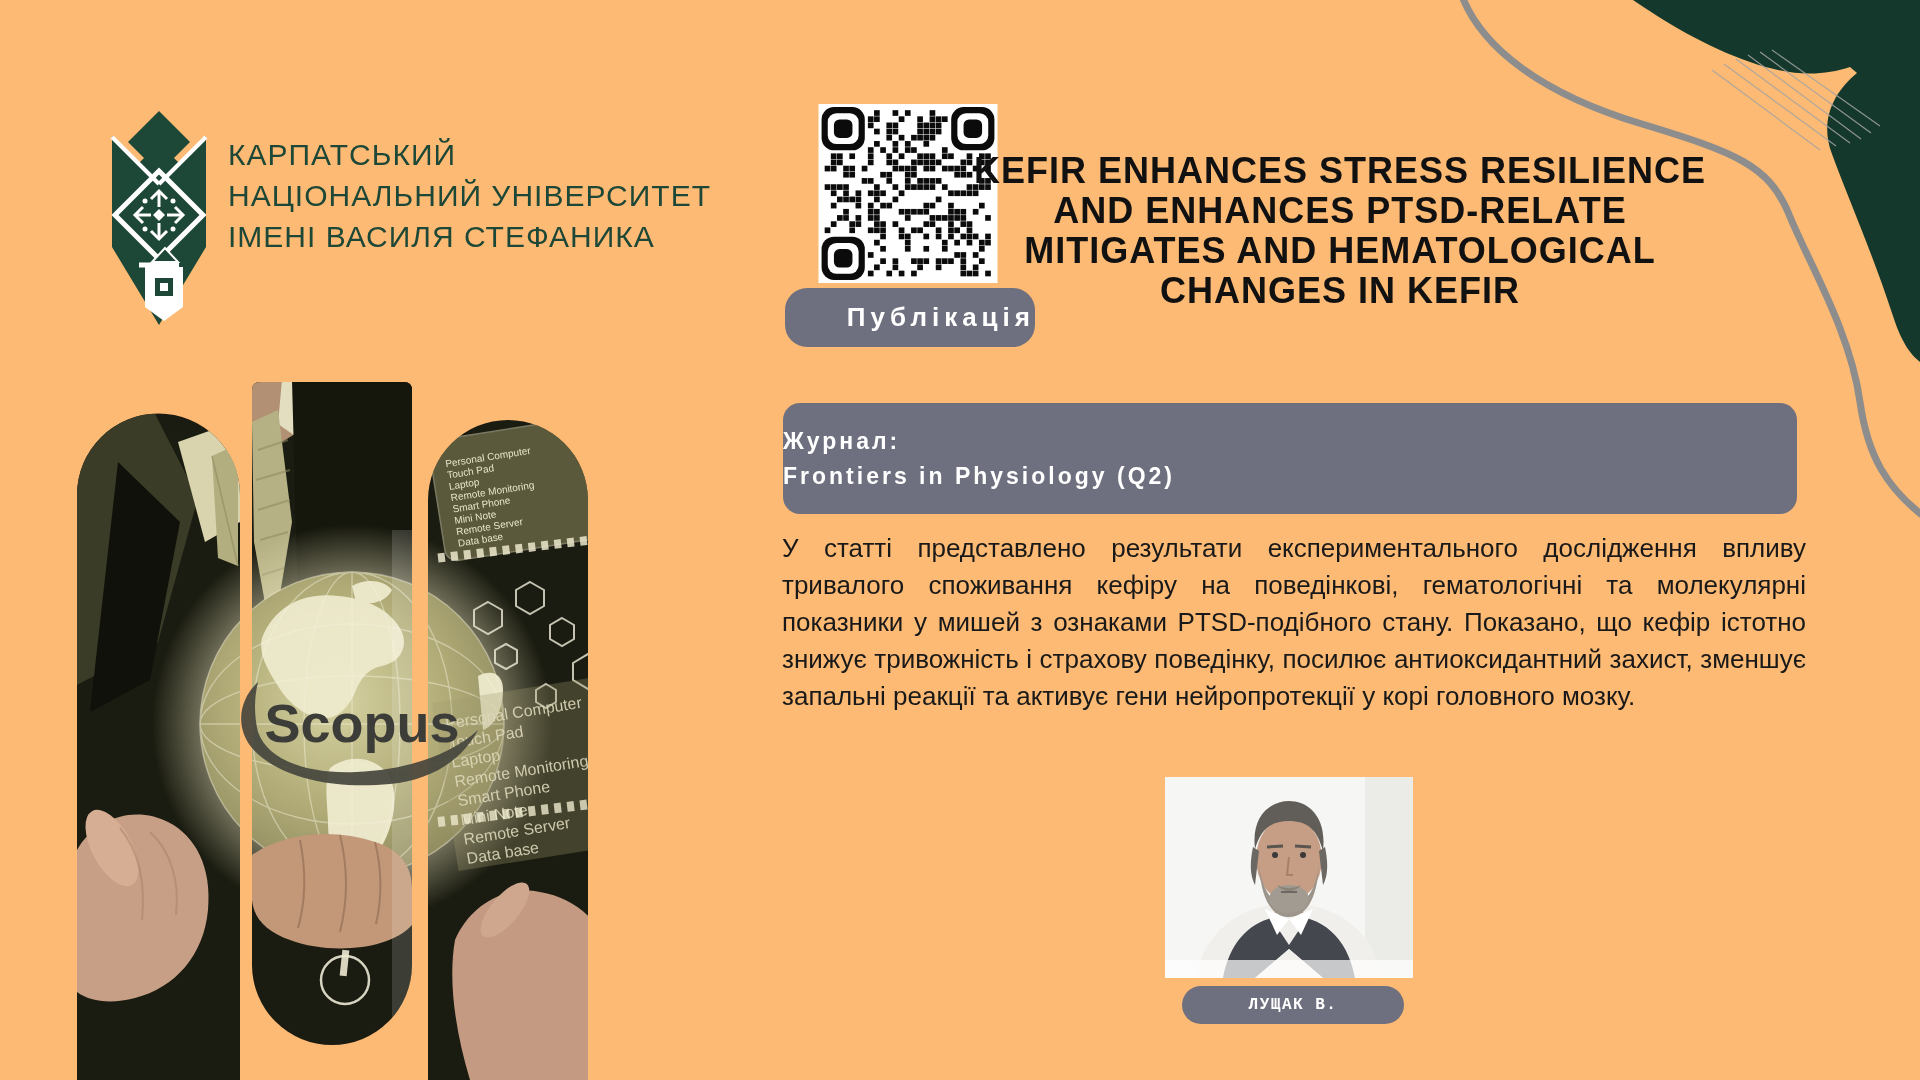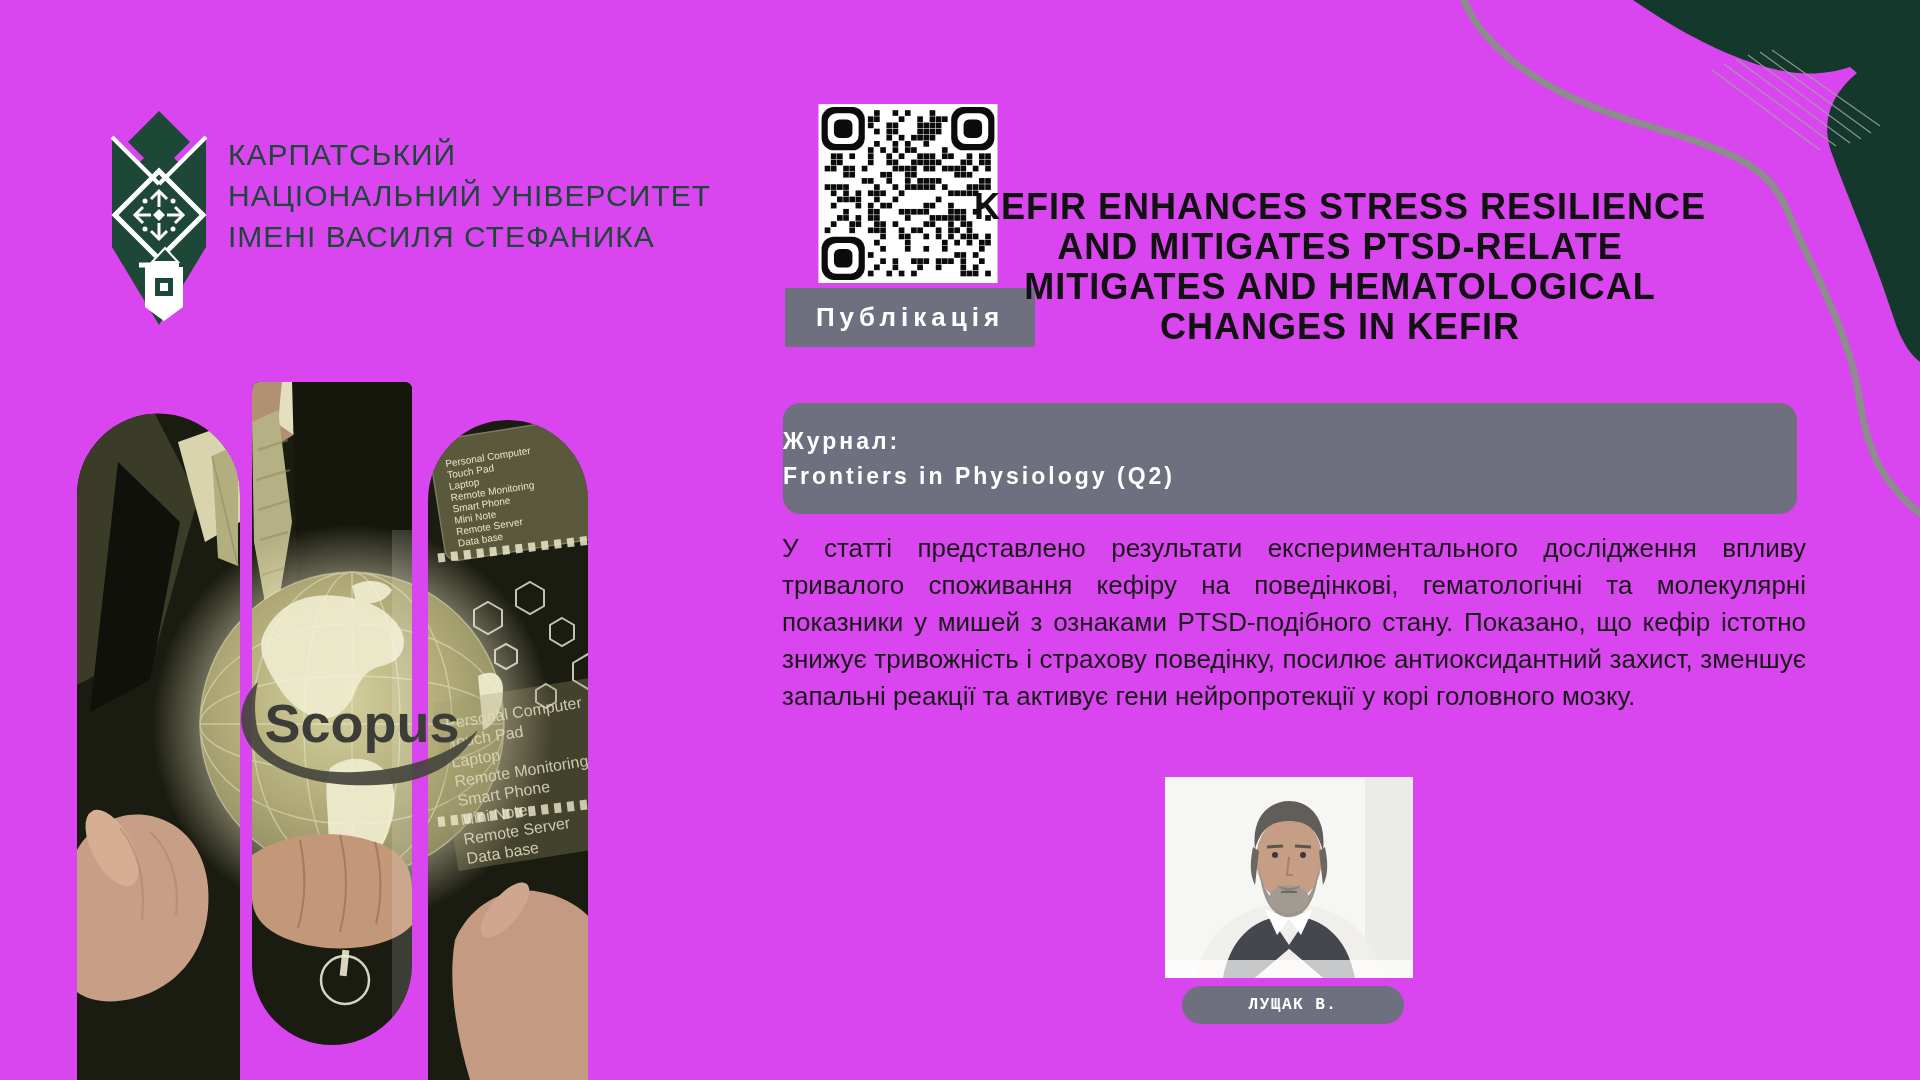--- a/index.html
+++ b/index.html
@@ -1,38 +1,38 @@
 <!DOCTYPE html>
 <html><head>
 <meta charset="utf-8">
 <style>
   html,body{margin:0;padding:0;background:#e9e9e9;}
   #canvas{
     position:relative;width:1920px;height:1080px;margin:0 auto;
-    background:#d946ef;overflow:hidden;
+    background:#fdba74;overflow:hidden;
     font-family:"Liberation Sans",sans-serif;
   }
   
   #emblem{position:absolute;left:95px;top:95px;width:118px;height:240px;}
   #uni-name{
     position:absolute;left:228px;top:134px;width:520px;
     color:#1d4736;font-size:30px;line-height:41px;letter-spacing:1px;font-weight:400;
   }
   
   #qr-box{position:absolute;left:817px;top:104px;width:182px;height:179px;}
   
   #pub-badge{
-    position:absolute;left:785px;top:288px;width:250px;height:59px;border-radius:2px;
-    background:#6f707f;color:#ffffff;display:flex;align-items:center;justify-content:center;
+    position:absolute;left:785px;top:288px;width:250px;height:59px;border-radius:22px;
+    background:#6f707f;color:#ffffff;display:flex;align-items:center;justify-content:flex-end;
     font-size:26px;font-weight:bold;letter-spacing:5px;
   }
   
   #title{
     position:absolute;left:880px;top:151px;width:920px;text-align:center;
-    color:#111111;font-size:36px;font-weight:bold;line-height:40px;letter-spacing:1px;margin-top:36px;
+    color:#111111;font-size:36px;font-weight:bold;line-height:40px;letter-spacing:1px;
   }
   
   #journal-box{
     position:absolute;left:783px;top:403px;width:1014px;height:111px;border-radius:17px;
     background:#6f707f;color:#ffffff;display:flex;flex-direction:column;
     align-items:flex-start;justify-content:center;gap:8px;
     font-size:23px;font-weight:bold;letter-spacing:3px;
   }
   
   #abstract{
@@ -371,21 +371,21 @@
         <rect x="15.517241379310345" y="145.86206896551724" width="18.620689655172413" height="18.620689655172413" rx="5.586206896551724" fill="#0b0b0b"></rect>
       </g>
   </svg>
 
   <div id="pub-badge">
     <span>Публікація</span>
   </div>
 
   <div id="title">
       <div>KEFIR ENHANCES STRESS RESILIENCE</div>
-      <div>AND MITIGATES PTSD-RELATE</div>
+      <div>AND ENHANCES PTSD-RELATE</div>
       <div>MITIGATES AND HEMATOLOGICAL</div>
       <div>CHANGES IN KEFIR</div>
     </div>
 
   <div id="journal-box">
     <span>Журнал:</span>
     <span>Frontiers in Physiology (Q2)</span>
   </div>
 
   <div id="abstract">У статті представлено результати експериментального дослідження впливу тривалого споживання кефіру на поведінкові, гематологічні та молекулярні показники у мишей з ознаками PTSD-подібного стану. Показано, що кефір істотно знижує тривожність і страхову поведінку, посилює антиоксидантний захист, зменшує запальні реакції та активує гени нейропротекції у корі головного мозку.</div>

